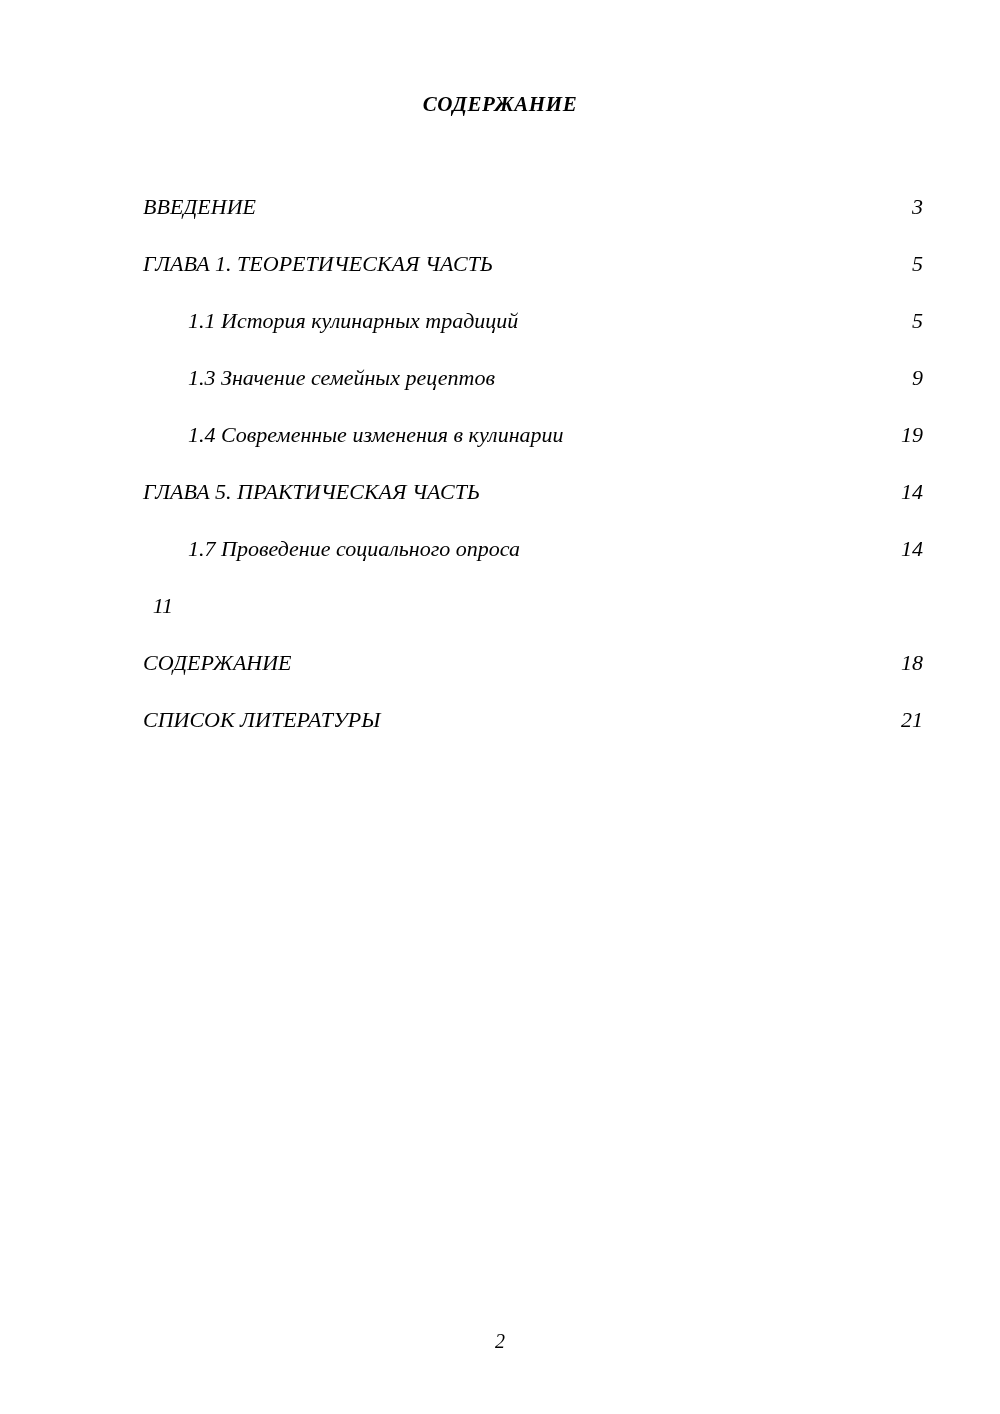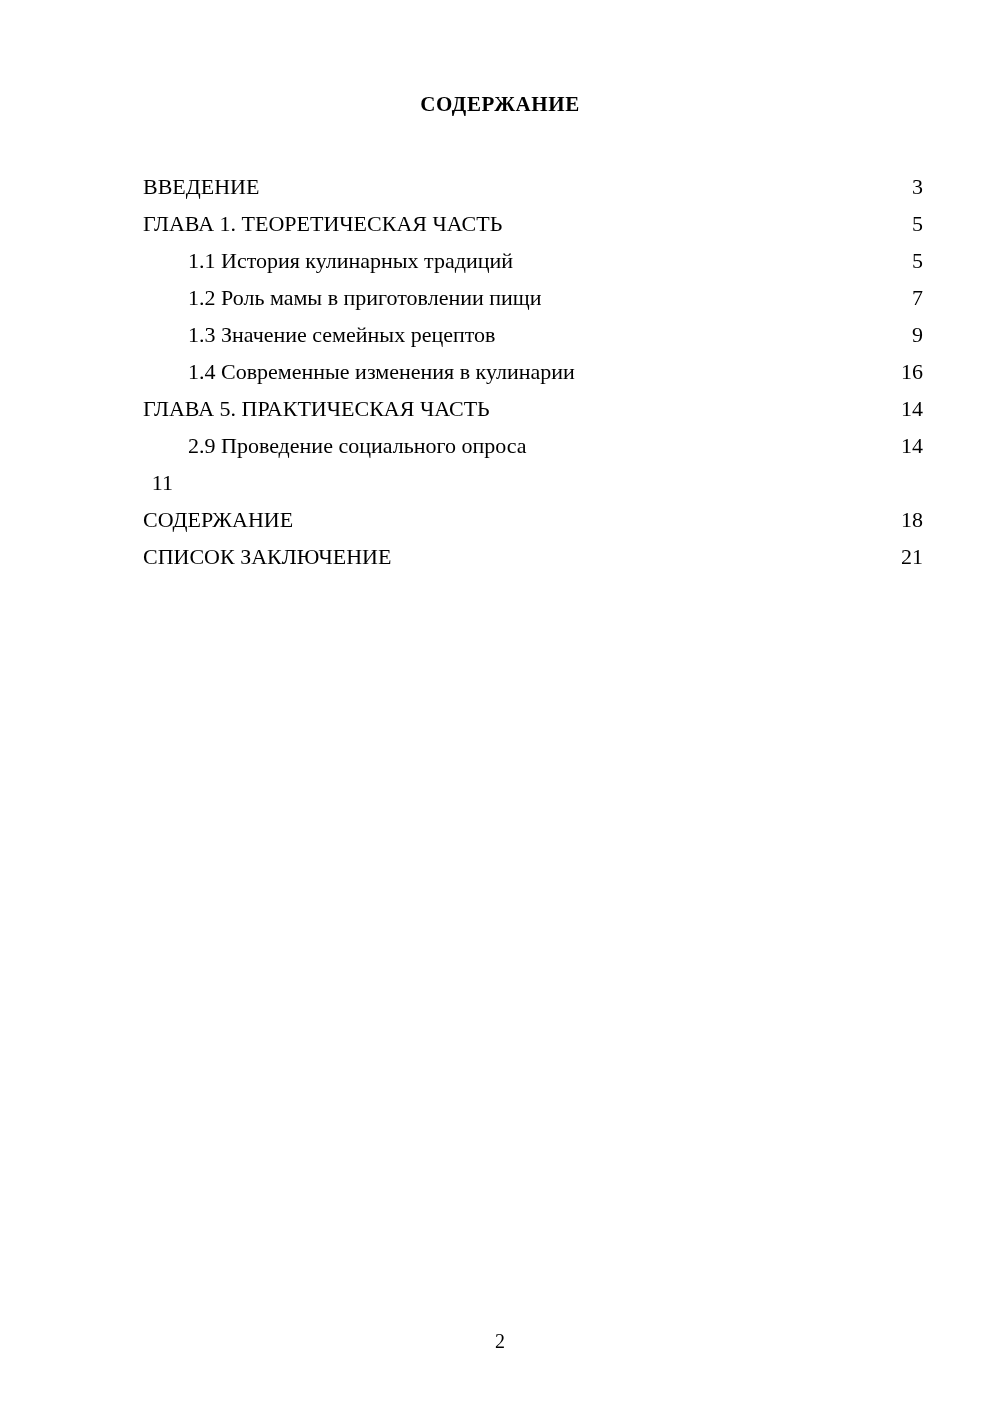--- a/index.html
+++ b/index.html
@@ -15,20 +15,21 @@
     color: #000000;
     overflow: hidden;
   }
   .page {
     position: absolute;
     left: 0;
     top: 0;
     width: 1000px;
     height: 1362px;
     box-sizing: border-box;
+    font-style: italic;
   }
   .doc-title {
     position: absolute;
     left: 0;
     top: 92px;
     width: 1000px;
     text-align: center;
     font-size: 21px;
     font-weight: bold;
     letter-spacing: 0.6px;
@@ -39,20 +40,21 @@
     top: 168px;
     width: 780px;
   }
   .toc-row {
     display: flex;
     align-items: baseline;
     justify-content: space-between;
     font-size: 22px;
     line-height: 37px;
     white-space: nowrap;
+    margin-top: 20px;
   }
   .toc-row .label {
     text-align: left;
   }
   .toc-row .page-num {
     text-align: right;
     min-width: 30px;
   }
   .toc-row.level-2 .label {
     padding-left: 45px;
@@ -83,56 +85,52 @@
     <div class="toc-row level-1">
       <span class="label">ГЛАВА 1. ТЕОРЕТИЧЕСКАЯ ЧАСТЬ</span>
       <span class="page-num">5</span>
     </div>
 
     <div class="toc-row level-2">
       <span class="label">1.1 История кулинарных традиций</span>
       <span class="page-num">5</span>
     </div>
 
-    <div class="toc-row level-2">
-      <span class="label">1.2 Роль мамы в приготовлении пищи</span>
-      <span class="page-num">7</span>
-    </div>
 
     <div class="toc-row level-2">
       <span class="label">1.3 Значение семейных рецептов</span>
       <span class="page-num">9</span>
     </div>
 
     <div class="toc-row level-2">
       <span class="label">1.4 Современные изменения в кулинарии</span>
-      <span class="page-num">16</span>
+      <span class="page-num">19</span>
     </div>
 
     <div class="toc-row level-1">
       <span class="label">ГЛАВА 5. ПРАКТИЧЕСКАЯ ЧАСТЬ</span>
       <span class="page-num">14</span>
     </div>
 
     <div class="toc-row level-2">
-      <span class="label">2.9 Проведение социального опроса</span>
+      <span class="label">1.7 Проведение социального опроса</span>
       <span class="page-num">14</span>
     </div>
 
     <div class="toc-row level-2">
       <span class="page-num">11</span>
     </div>
 
     <div class="toc-row level-1">
       <span class="label">СОДЕРЖАНИЕ</span>
       <span class="page-num">18</span>
     </div>
 
     <div class="toc-row level-1">
-      <span class="label">СПИСОК ЗАКЛЮЧЕНИЕ</span>
+      <span class="label">СПИСОК ЛИТЕРАТУРЫ</span>
       <span class="page-num">21</span>
     </div>
 
   </div>
 
   <div class="page-number">2</div>
 
 </div>
 
 </body></html>

